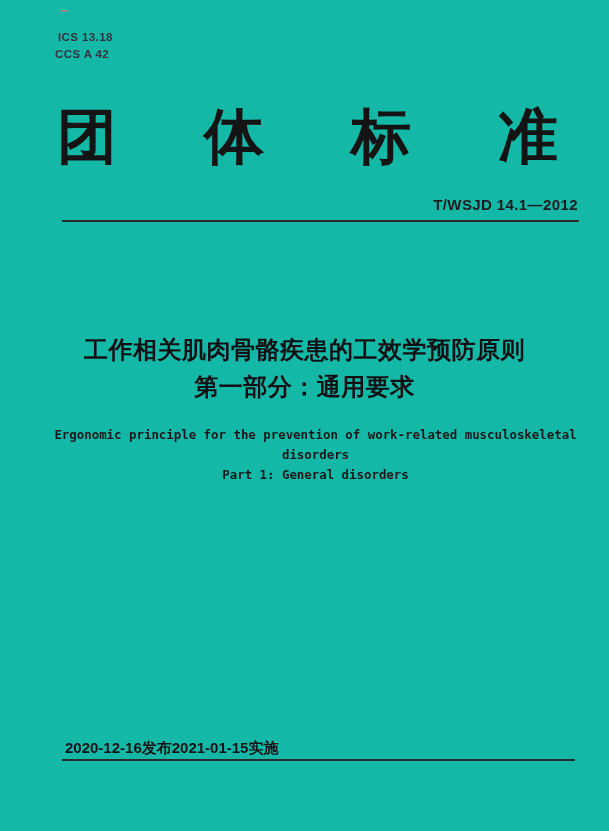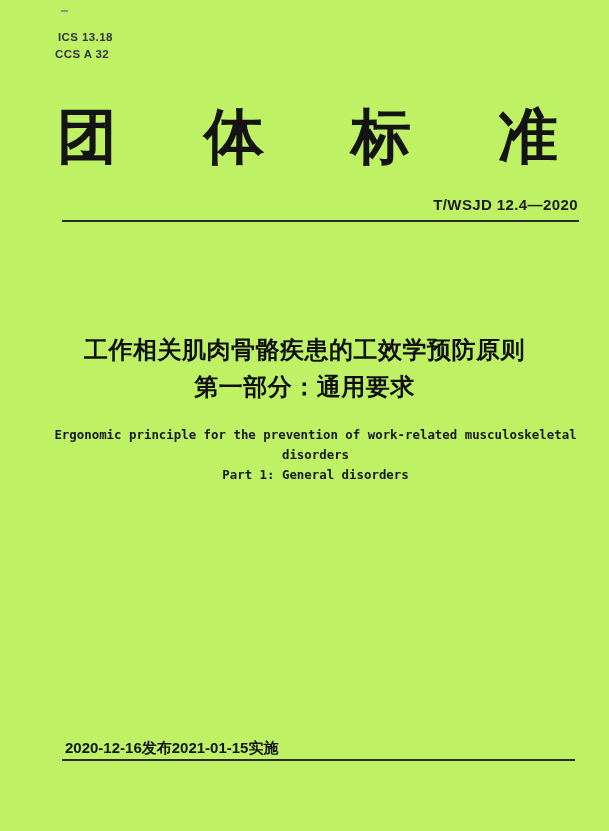--- a/index.html
+++ b/index.html
@@ -4,21 +4,21 @@
 <style>
   html, body {
     margin: 0;
     padding: 0;
     background: #ffffff;
   }
   .page {
     position: relative;
     width: 609px;
     height: 831px;
-    background: #bef264;
+    background: #14b8a6;
     overflow: hidden;
     font-family: "Liberation Sans", sans-serif;
     color: #1c1c1e;
   }
   .scan-mark {
     position: absolute;
     left: 61px;
     top: 10px;
     width: 7px;
     height: 2px;
@@ -125,31 +125,31 @@
 </style>
 </head>
 <body>
 
 <div class="page">
 
   <div class="scan-mark"></div>
 
   <div class="ics-block">
     <div class="ics-line1">ICS 13.18</div>
-    <div class="ics-line2">CCS A 32</div>
+    <div class="ics-line2">CCS A 42</div>
   </div>
 
   <div class="doc-type">
     <span>团</span>
     <span>体</span>
     <span>标</span>
     <span>准</span>
   </div>
 
-  <div class="std-number">T/WSJD 12.4—2020</div>
+  <div class="std-number">T/WSJD 14.1—2012</div>
 
   <div class="rule-top"></div>
 
   <div class="title-cn">
     <div>工作相关肌肉骨骼疾患的工效学预防原则</div>
     <div>第一部分：通用要求</div>
   </div>
 
   <div class="title-en">
     <div>Ergonomic principle for the prevention of work-related musculoskeletal</div>

